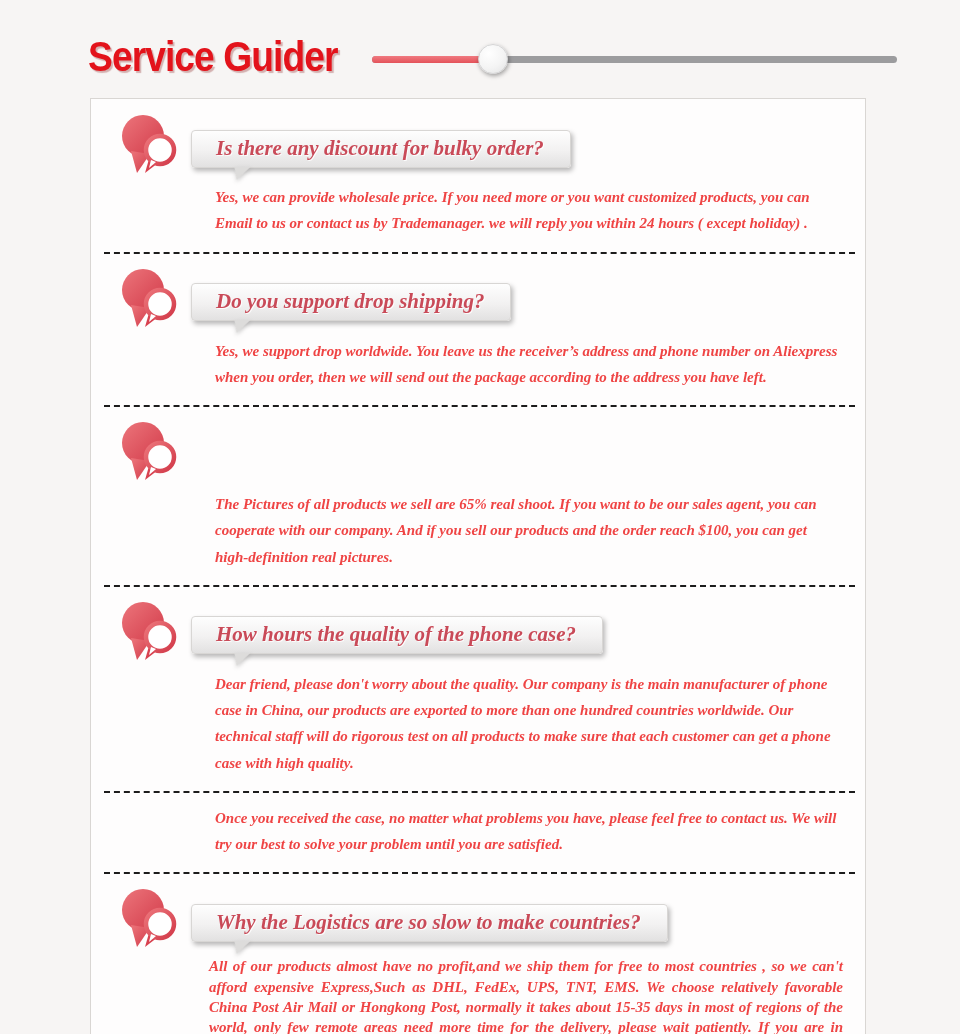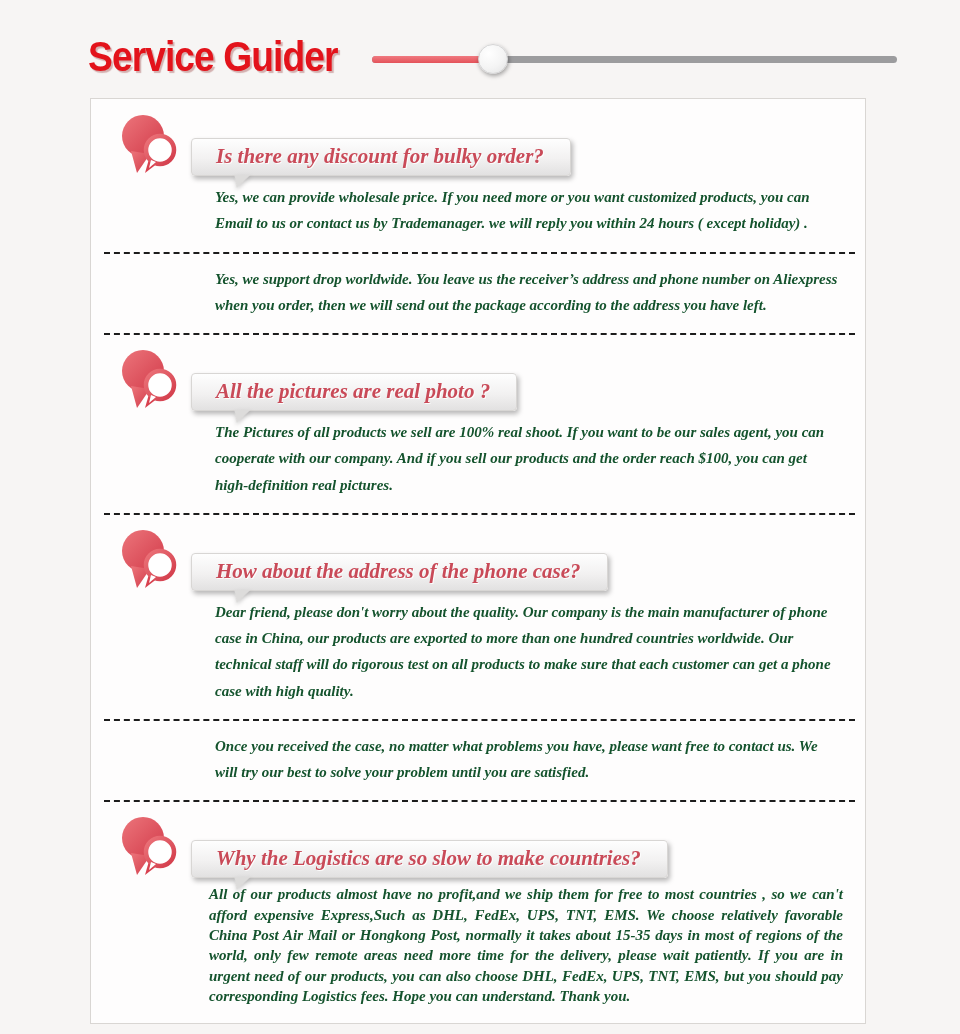--- a/index.html
+++ b/index.html
@@ -71,21 +71,21 @@
     box-sizing: border-box;
     border: 1px solid #d9d6d3;
     background: #fefdfd;
     padding: 13px 0 6px 0;
   }
 
   .faq-item { padding: 0 10px 0 24px; }
 
   .faq-head {
     display: flex;
-    align-items: flex-end;
+    align-items: center;
   }
   .bubble-icon {
     width: 68px;
     height: 64px;
     flex: none;
     margin-right: 8px;
   }
   .q-wrap {
     position: relative;
     margin-top: 9px;
@@ -115,21 +115,21 @@
     border-top: 13px solid #dddcdb;
     transform: skewX(-12deg);
     filter: drop-shadow(1px 2px 2px rgba(0,0,0,0.18));
   }
 
   .answer {
     margin: 8px 14px 15px 100px;
     font-size: 15px;
     font-weight: bold;
     font-style: italic;
-    color: #14532d;
+    color: #ef4444;
     line-height: 1.75;
   }
   .answer.tight {
     margin: 6px 12px 10px 94px;
     line-height: 1.36;
     text-align: justify;
   }
 
   .sep {
     border-top: 2px dashed #1c1c1c;
@@ -175,62 +175,71 @@
         <div class="q-wrap">
           <span class="q-bubble">Is there any discount for bulky order?</span>
           <span class="q-tail"></span>
         </div>
       </div>
       <p class="answer">Yes, we can provide wholesale price. If you need more or you want customized products, you can Email to us or contact us by Trademanager. we will reply you within 24 hours ( except holiday) .</p>
     </div>
     <div class="sep"></div>
 
     <div class="faq-item">
+      <div class="faq-head">
+        <svg class="bubble-icon" viewBox="0 0 62 64">
+          <circle cx="25" cy="24" r="21" fill="url(#gRed)"></circle>
+          <path d="M13,39 L19,61 L32,42 Z" fill="url(#gRed)"></path>
+          <path d="M31,47 L27,61 L40,51 Z" fill="#d8414f"></path>
+          <circle cx="42" cy="38" r="14" fill="#fff" stroke="url(#gRed)" stroke-width="4.5"></circle>
+          <path d="M33,48 L31,56 L38,50 Z" fill="#fff"></path>
+        </svg>
+        <div class="q-wrap">
+          <span class="q-bubble">Do you support drop shipping?</span>
+          <span class="q-tail"></span>
+        </div>
+      </div>
       <p class="answer">Yes, we support drop worldwide. You leave us the receiver’s address and phone number on Aliexpress when you order, then we will send out the package according to the address you have left.</p>
     </div>
     <div class="sep"></div>
 
     <div class="faq-item">
       <div class="faq-head">
         <svg class="bubble-icon" viewBox="0 0 62 64">
           <circle cx="25" cy="24" r="21" fill="url(#gRed)"></circle>
           <path d="M13,39 L19,61 L32,42 Z" fill="url(#gRed)"></path>
           <path d="M31,47 L27,61 L40,51 Z" fill="#d8414f"></path>
           <circle cx="42" cy="38" r="14" fill="#fff" stroke="url(#gRed)" stroke-width="4.5"></circle>
           <path d="M33,48 L31,56 L38,50 Z" fill="#fff"></path>
         </svg>
-        <div class="q-wrap">
-          <span class="q-bubble">All the pictures are real photo ?</span>
-          <span class="q-tail"></span>
-        </div>
-      </div>
-      <p class="answer">The Pictures of all products we sell are 100% real shoot. If you want to be our sales agent, you can cooperate with our company. And if you sell our products and the order reach $100, you can get high-definition real pictures.</p>
-    </div>
-    <div class="sep"></div>
-
-    <div class="faq-item">
-      <div class="faq-head">
-        <svg class="bubble-icon" viewBox="0 0 62 64">
-          <circle cx="25" cy="24" r="21" fill="url(#gRed)"></circle>
-          <path d="M13,39 L19,61 L32,42 Z" fill="url(#gRed)"></path>
-          <path d="M31,47 L27,61 L40,51 Z" fill="#d8414f"></path>
-          <circle cx="42" cy="38" r="14" fill="#fff" stroke="url(#gRed)" stroke-width="4.5"></circle>
-          <path d="M33,48 L31,56 L38,50 Z" fill="#fff"></path>
-        </svg>
-        <div class="q-wrap">
-          <span class="q-bubble">How about the address of the phone case?</span>
+      </div>
+      <p class="answer">The Pictures of all products we sell are 65% real shoot. If you want to be our sales agent, you can cooperate with our company. And if you sell our products and the order reach $100, you can get high-definition real pictures.</p>
+    </div>
+    <div class="sep"></div>
+
+    <div class="faq-item">
+      <div class="faq-head">
+        <svg class="bubble-icon" viewBox="0 0 62 64">
+          <circle cx="25" cy="24" r="21" fill="url(#gRed)"></circle>
+          <path d="M13,39 L19,61 L32,42 Z" fill="url(#gRed)"></path>
+          <path d="M31,47 L27,61 L40,51 Z" fill="#d8414f"></path>
+          <circle cx="42" cy="38" r="14" fill="#fff" stroke="url(#gRed)" stroke-width="4.5"></circle>
+          <path d="M33,48 L31,56 L38,50 Z" fill="#fff"></path>
+        </svg>
+        <div class="q-wrap">
+          <span class="q-bubble">How hours the quality of the phone case?</span>
           <span class="q-tail"></span>
         </div>
       </div>
       <p class="answer">Dear friend, please don't worry about the quality. Our company is the main manufacturer of phone case in China, our products are exported to more than one hundred countries worldwide. Our technical staff will do rigorous test on all products to make sure that each customer can get a phone case with high quality.</p>
     </div>
     <div class="sep"></div>
 
     <div class="faq-item">
-      <p class="answer">Once you received the case, no matter what problems you have, please want free to contact us. We will try our best to solve your problem until you are satisfied.</p>
+      <p class="answer">Once you received the case, no matter what problems you have, please feel free to contact us. We will try our best to solve your problem until you are satisfied.</p>
     </div>
     <div class="sep"></div>
 
     <div class="faq-item">
       <div class="faq-head">
         <svg class="bubble-icon" viewBox="0 0 62 64">
           <circle cx="25" cy="24" r="21" fill="url(#gRed)"></circle>
           <path d="M13,39 L19,61 L32,42 Z" fill="url(#gRed)"></path>
           <path d="M31,47 L27,61 L40,51 Z" fill="#d8414f"></path>
           <circle cx="42" cy="38" r="14" fill="#fff" stroke="url(#gRed)" stroke-width="4.5"></circle>

